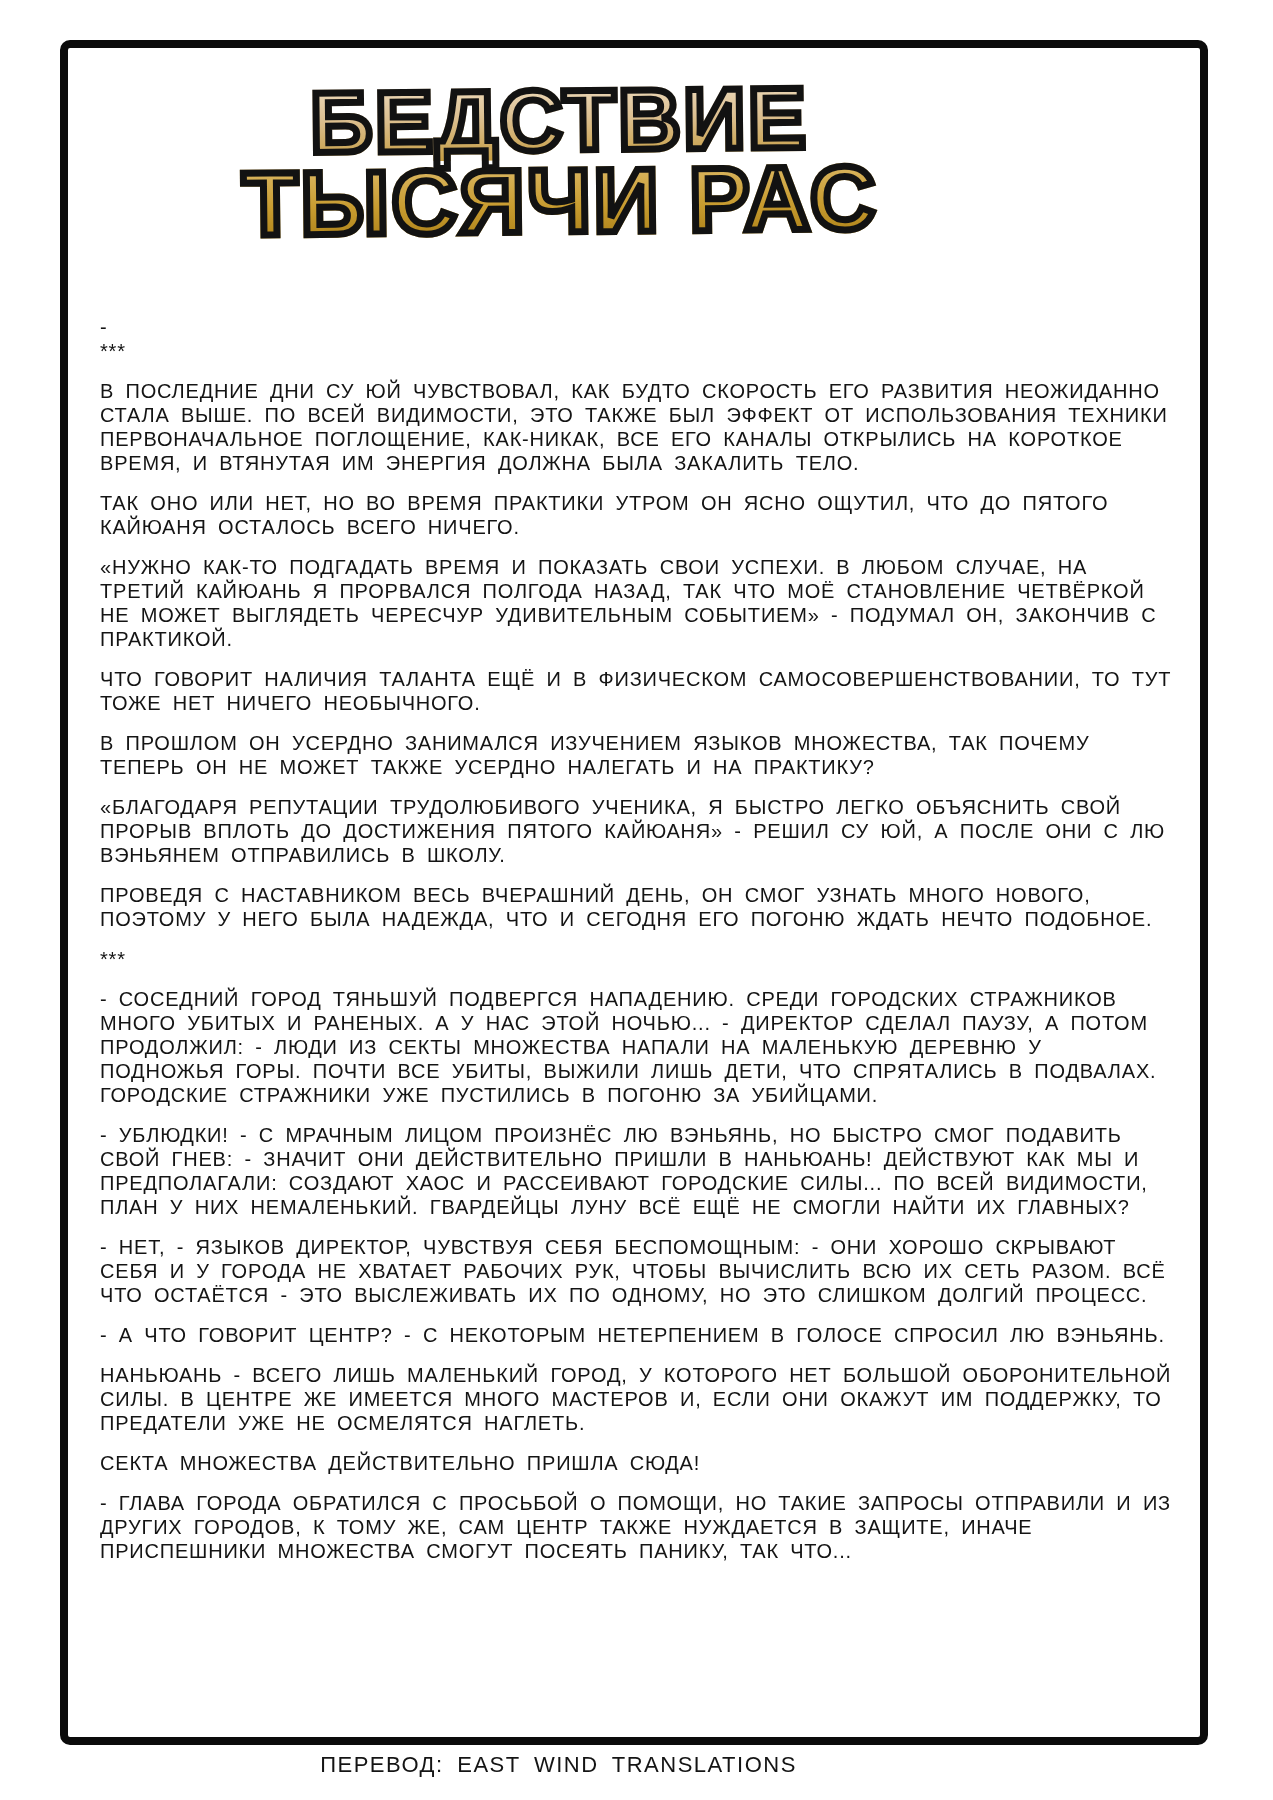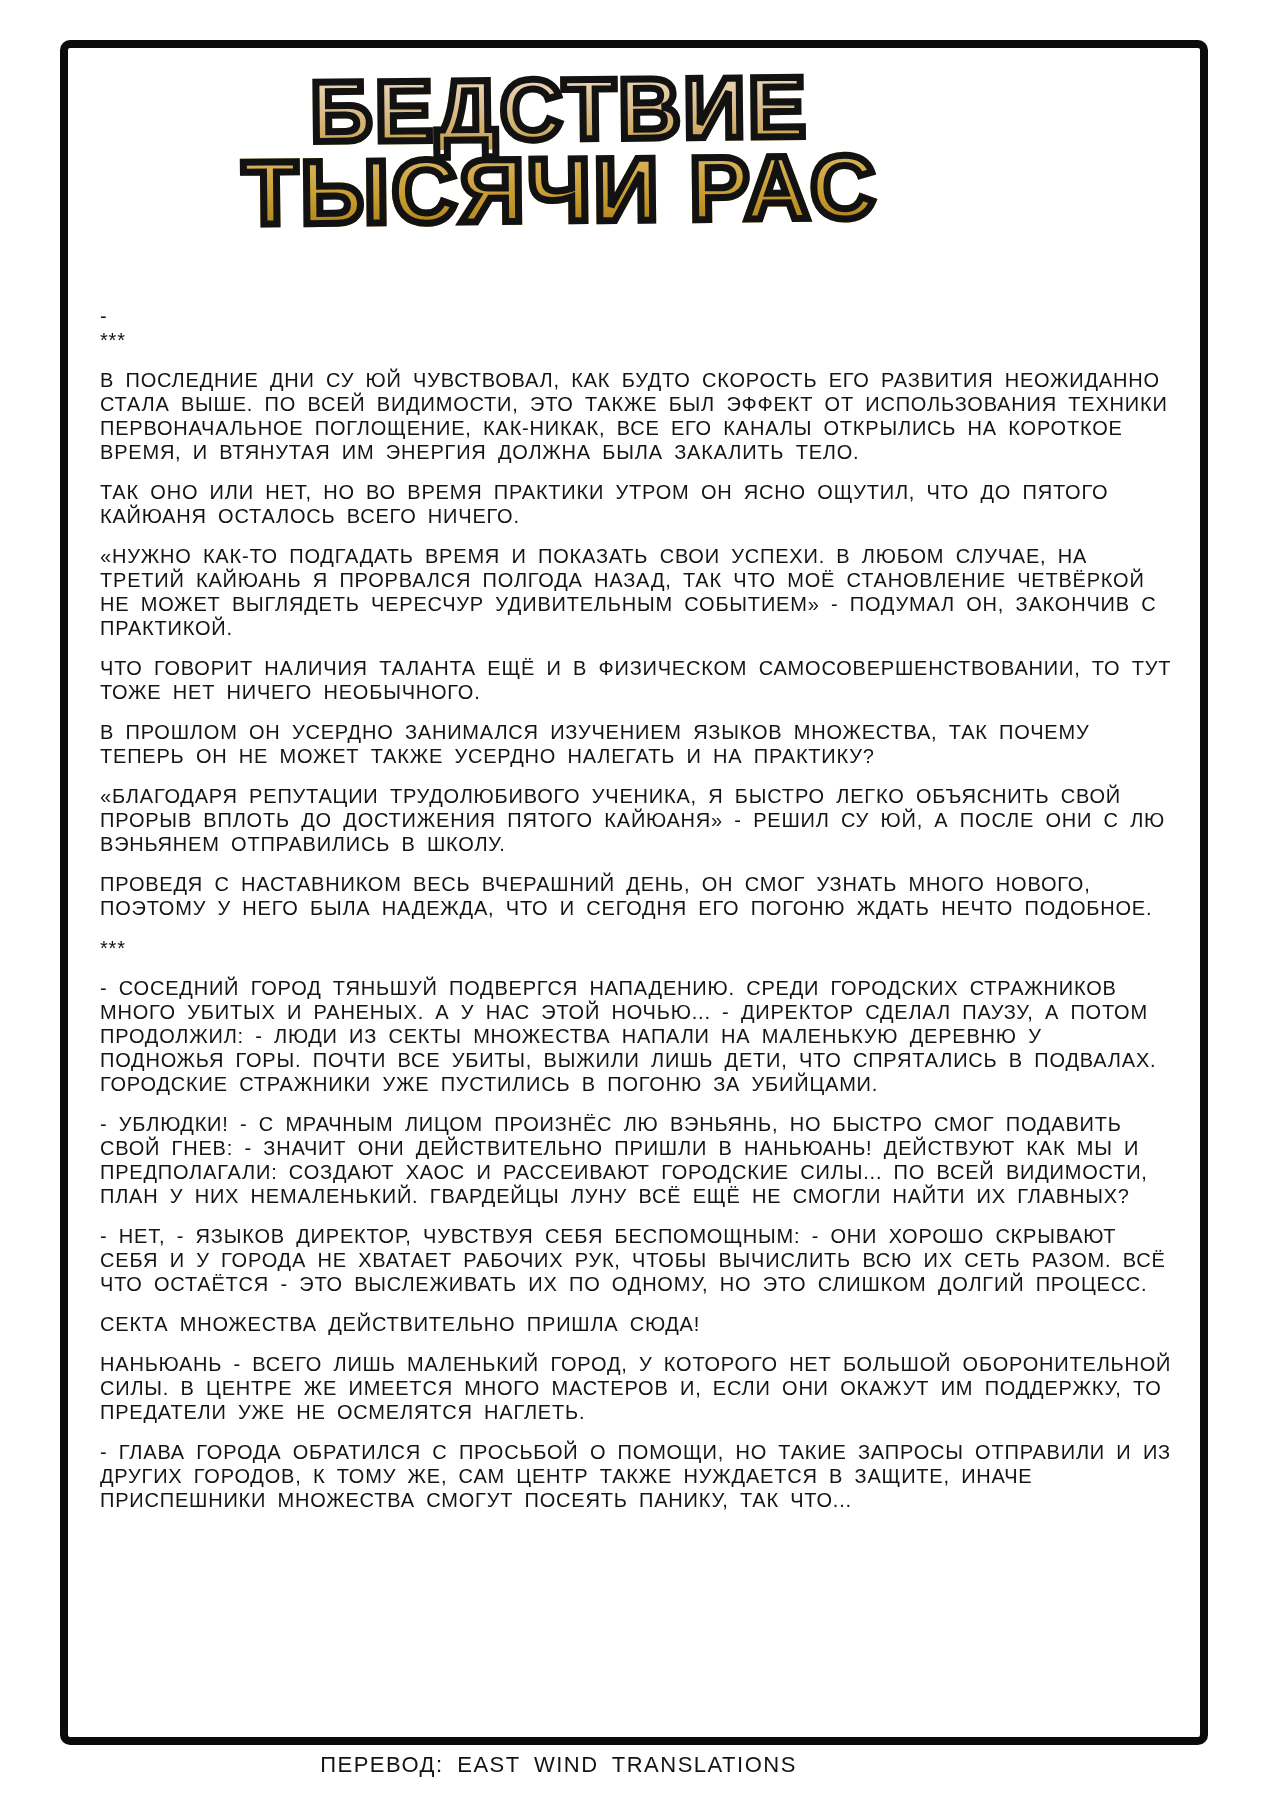--- a/index.html
+++ b/index.html
@@ -21,21 +21,21 @@
     left: 60px;
     top: 40px;
     width: 1148px;
     height: 1705px;
     border: 8px solid #0b0b0b;
     border-radius: 10px;
     box-sizing: border-box;
     background: #ffffff;
   }
   .content {
-    padding: 20px 26px 0 32px;
+    padding: 31px 26px 0 32px;
   }
   .title-block {
     text-align: center;
     transform: translateX(-77px) rotate(-0.6deg);
     margin-top: 2px;
   }
   .title-line {
     font-weight: 900;
     font-size: 86px;
     line-height: 0.92;
@@ -101,20 +101,21 @@
           <p class="para">ТАК ОНО ИЛИ НЕТ, НО ВО ВРЕМЯ ПРАКТИКИ УТРОМ ОН ЯСНО ОЩУТИЛ, ЧТО ДО ПЯТОГО КАЙЮАНЯ ОСТАЛОСЬ ВСЕГО НИЧЕГО.</p>
           <p class="para">«НУЖНО КАК-ТО ПОДГАДАТЬ ВРЕМЯ И ПОКАЗАТЬ СВОИ УСПЕХИ. В ЛЮБОМ СЛУЧАЕ, НА ТРЕТИЙ КАЙЮАНЬ Я ПРОРВАЛСЯ ПОЛГОДА НАЗАД, ТАК ЧТО МОЁ СТАНОВЛЕНИЕ ЧЕТВЁРКОЙ НЕ МОЖЕТ ВЫГЛЯДЕТЬ ЧЕРЕСЧУР УДИВИТЕЛЬНЫМ СОБЫТИЕМ» - ПОДУМАЛ ОН, ЗАКОНЧИВ С ПРАКТИКОЙ.</p>
           <p class="para">ЧТО ГОВОРИТ НАЛИЧИЯ ТАЛАНТА ЕЩЁ И В ФИЗИЧЕСКОМ САМОСОВЕРШЕНСТВОВАНИИ, ТО ТУТ ТОЖЕ НЕТ НИЧЕГО НЕОБЫЧНОГО.</p>
           <p class="para">В ПРОШЛОМ ОН УСЕРДНО ЗАНИМАЛСЯ ИЗУЧЕНИЕМ ЯЗЫКОВ МНОЖЕСТВА, ТАК ПОЧЕМУ ТЕПЕРЬ ОН НЕ МОЖЕТ ТАКЖЕ УСЕРДНО НАЛЕГАТЬ И НА ПРАКТИКУ?</p>
           <p class="para">«БЛАГОДАРЯ РЕПУТАЦИИ ТРУДОЛЮБИВОГО УЧЕНИКА, Я БЫСТРО ЛЕГКО ОБЪЯСНИТЬ СВОЙ ПРОРЫВ ВПЛОТЬ ДО ДОСТИЖЕНИЯ ПЯТОГО КАЙЮАНЯ» - РЕШИЛ СУ ЮЙ, А ПОСЛЕ ОНИ С ЛЮ ВЭНЬЯНЕМ ОТПРАВИЛИСЬ В ШКОЛУ.</p>
           <p class="para">ПРОВЕДЯ С НАСТАВНИКОМ ВЕСЬ ВЧЕРАШНИЙ ДЕНЬ, ОН СМОГ УЗНАТЬ МНОГО НОВОГО, ПОЭТОМУ У НЕГО БЫЛА НАДЕЖДА, ЧТО И СЕГОДНЯ ЕГО ПОГОНЮ ЖДАТЬ НЕЧТО ПОДОБНОЕ.</p>
           <p class="para">***</p>
           <p class="para">- СОСЕДНИЙ ГОРОД ТЯНЬШУЙ ПОДВЕРГСЯ НАПАДЕНИЮ. СРЕДИ ГОРОДСКИХ СТРАЖНИКОВ МНОГО УБИТЫХ И РАНЕНЫХ. А У НАС ЭТОЙ НОЧЬЮ... - ДИРЕКТОР СДЕЛАЛ ПАУЗУ, А ПОТОМ ПРОДОЛЖИЛ: - ЛЮДИ ИЗ СЕКТЫ МНОЖЕСТВА НАПАЛИ НА МАЛЕНЬКУЮ ДЕРЕВНЮ У ПОДНОЖЬЯ ГОРЫ. ПОЧТИ ВСЕ УБИТЫ, ВЫЖИЛИ ЛИШЬ ДЕТИ, ЧТО СПРЯТАЛИСЬ В ПОДВАЛАХ. ГОРОДСКИЕ СТРАЖНИКИ УЖЕ ПУСТИЛИСЬ В ПОГОНЮ ЗА УБИЙЦАМИ.</p>
           <p class="para">- УБЛЮДКИ! - С МРАЧНЫМ ЛИЦОМ ПРОИЗНЁС ЛЮ ВЭНЬЯНЬ, НО БЫСТРО СМОГ ПОДАВИТЬ СВОЙ ГНЕВ: - ЗНАЧИТ ОНИ ДЕЙСТВИТЕЛЬНО ПРИШЛИ В НАНЬЮАНЬ! ДЕЙСТВУЮТ КАК МЫ И ПРЕДПОЛАГАЛИ: СОЗДАЮТ ХАОС И РАССЕИВАЮТ ГОРОДСКИЕ СИЛЫ... ПО ВСЕЙ ВИДИМОСТИ, ПЛАН У НИХ НЕМАЛЕНЬКИЙ. ГВАРДЕЙЦЫ ЛУНУ ВСЁ ЕЩЁ НЕ СМОГЛИ НАЙТИ ИХ ГЛАВНЫХ?</p>
           <p class="para">- НЕТ, - ЯЗЫКОВ ДИРЕКТОР, ЧУВСТВУЯ СЕБЯ БЕСПОМОЩНЫМ: - ОНИ ХОРОШО СКРЫВАЮТ СЕБЯ И У ГОРОДА НЕ ХВАТАЕТ РАБОЧИХ РУК, ЧТОБЫ ВЫЧИСЛИТЬ ВСЮ ИХ СЕТЬ РАЗОМ. ВСЁ ЧТО ОСТАЁТСЯ - ЭТО ВЫСЛЕЖИВАТЬ ИХ ПО ОДНОМУ, НО ЭТО СЛИШКОМ ДОЛГИЙ ПРОЦЕСС.</p>
+          <p class="para">- А ЧТО ГОВОРИТ ЦЕНТР? - С НЕКОТОРЫМ НЕТЕРПЕНИЕМ В ГОЛОСЕ СПРОСИЛ ЛЮ ВЭНЬЯНЬ.</p>
+          <p class="para">НАНЬЮАНЬ - ВСЕГО ЛИШЬ МАЛЕНЬКИЙ ГОРОД, У КОТОРОГО НЕТ БОЛЬШОЙ ОБОРОНИТЕЛЬНОЙ СИЛЫ. В ЦЕНТРЕ ЖЕ ИМЕЕТСЯ МНОГО МАСТЕРОВ И, ЕСЛИ ОНИ ОКАЖУТ ИМ ПОДДЕРЖКУ, ТО ПРЕДАТЕЛИ УЖЕ НЕ ОСМЕЛЯТСЯ НАГЛЕТЬ.</p>
           <p class="para">СЕКТА МНОЖЕСТВА ДЕЙСТВИТЕЛЬНО ПРИШЛА СЮДА!</p>
-          <p class="para">НАНЬЮАНЬ - ВСЕГО ЛИШЬ МАЛЕНЬКИЙ ГОРОД, У КОТОРОГО НЕТ БОЛЬШОЙ ОБОРОНИТЕЛЬНОЙ СИЛЫ. В ЦЕНТРЕ ЖЕ ИМЕЕТСЯ МНОГО МАСТЕРОВ И, ЕСЛИ ОНИ ОКАЖУТ ИМ ПОДДЕРЖКУ, ТО ПРЕДАТЕЛИ УЖЕ НЕ ОСМЕЛЯТСЯ НАГЛЕТЬ.</p>
           <p class="para">- ГЛАВА ГОРОДА ОБРАТИЛСЯ С ПРОСЬБОЙ О ПОМОЩИ, НО ТАКИЕ ЗАПРОСЫ ОТПРАВИЛИ И ИЗ ДРУГИХ ГОРОДОВ, К ТОМУ ЖЕ, САМ ЦЕНТР ТАКЖЕ НУЖДАЕТСЯ В ЗАЩИТЕ, ИНАЧЕ ПРИСПЕШНИКИ МНОЖЕСТВА СМОГУТ ПОСЕЯТЬ ПАНИКУ, ТАК ЧТО...</p>
         </div>
     </div>
   </div>
   <div class="footer">ПЕРЕВОД: EAST WIND TRANSLATIONS</div>
 </div>
 
 </body></html>

